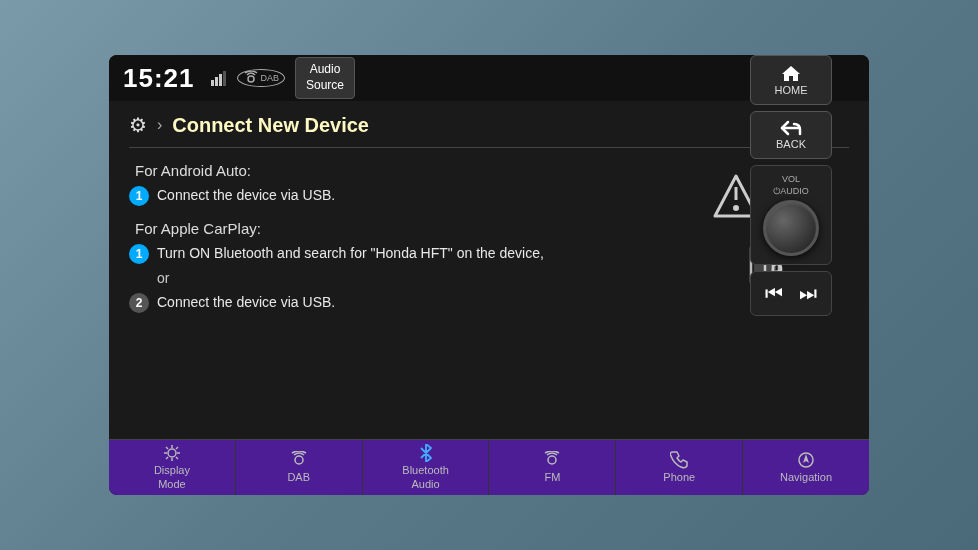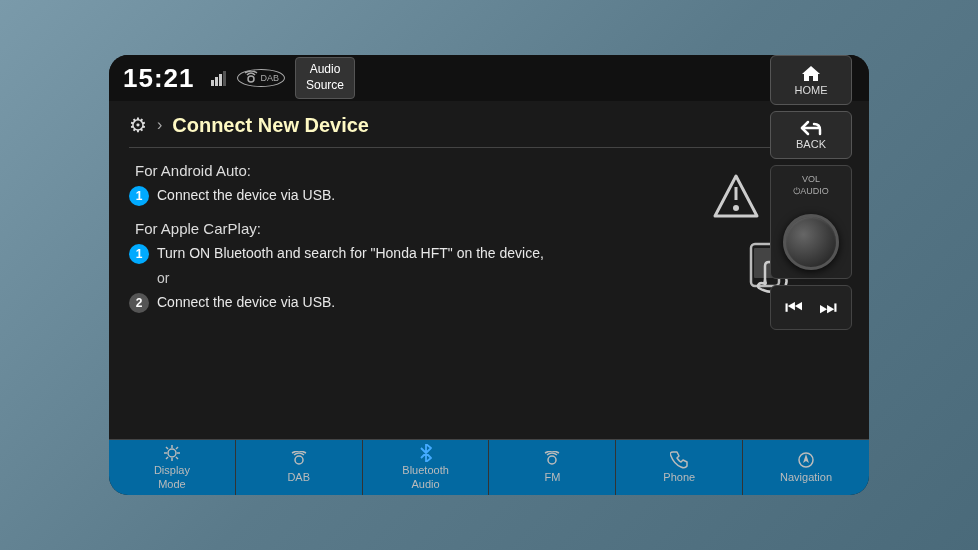--- a/index.html
+++ b/index.html
@@ -11,21 +11,21 @@
       align-items: center;
       justify-content: center;
       font-family: Arial, sans-serif;
       overflow: hidden;
     }
 
     .screen-container {
       width: 760px;
       height: 440px;
       background: #1a1a1a;
-      border-radius: 19px;
+      border-radius: 8px;
       position: relative;
       display: flex;
       flex-direction: column;
       overflow: hidden;
     }
 
     
     .top-bar {
       display: flex;
       align-items: center;
@@ -174,21 +174,21 @@
     .top-icons-row {
       display: flex;
       align-items: center;
       gap: 16px;
     }
 
     
     .nav-bar {
       display: flex;
       height: 56px;
-      background: #0369a1;
+      background: #4c1d95;
       border-top: 1px solid #444;
       flex-shrink: 0;
     }
 
     .nav-item {
       flex: 1;
       display: flex;
       flex-direction: column;
       align-items: center;
       justify-content: center;
@@ -359,39 +359,39 @@
         <svg width="18" height="18" viewBox="0 0 18 18">
           <circle cx="9" cy="9" r="7" fill="none" stroke="#bbb" stroke-width="1.5"></circle>
           <polygon points="9,3 12,12 9,10 6,12" fill="#bbb"></polygon>
         </svg>
         <span class="nav-label">Navigation</span>
       </div>
 
     </div>
   </div>
 
-  <div style="position:absolute; right: 126px; top: 55px; display:flex; flex-direction:column; gap:6px; width:82px;">
+  <div style="position:absolute; right: 146px; top: 55px; display:flex; flex-direction:column; gap:6px; width:82px;">
 
     <div style="background:#2a2a2a; border:1px solid #555; border-radius:6px; color:white; display:flex; flex-direction:column; align-items:center; justify-content:center; padding:8px 4px; gap:2px; cursor:pointer;">
       <svg width="22" height="18" viewBox="0 0 22 18">
         <polygon points="11,2 20,10 18,10 18,17 13,17 13,12 9,12 9,17 4,17 4,10 2,10" fill="white"></polygon>
       </svg>
       <span style="font-size:11px; color:#ddd;">HOME</span>
     </div>
 
     <div style="background:#2a2a2a; border:1px solid #555; border-radius:6px; color:white; display:flex; flex-direction:column; align-items:center; justify-content:center; padding:8px 12px; gap:2px; cursor:pointer;">
       <svg width="22" height="16" viewBox="0 0 22 16">
         <polyline points="8,2 2,8 8,14" fill="none" stroke="white" stroke-width="2.5" stroke-linecap="round" stroke-linejoin="round"></polyline>
         <line x1="2" y1="8" x2="18" y2="8" stroke="white" stroke-width="2.5" stroke-linecap="round"></line>
         <path d="M14 4 Q20 4 20 10 L20 14" fill="none" stroke="white" stroke-width="2.5" stroke-linecap="round"></path>
       </svg>
       <span style="font-size:11px; color:#ddd;">BACK</span>
     </div>
 
-    <div style="background:#222; border:1px solid #444; border-radius:6px; display:flex; flex-direction:column; align-items:center; padding:8px 4px; gap:17px;">
+    <div style="background:#222; border:1px solid #444; border-radius:6px; display:flex; flex-direction:column; align-items:center; padding:8px 4px; gap:3px;">
       <span style="font-size:9px; color:#aaa; text-align:center; line-height:1.3; white-space:pre-line;">VOL<br>⏻AUDIO</span>
       <div style="width:56px; height:56px; border-radius:50%; background:radial-gradient(circle at 35% 35%, #666, #1a1a1a); border:3px solid #555; box-shadow:0 2px 8px rgba(0,0,0,0.8), inset 0 1px 2px rgba(255,255,255,0.1); cursor:pointer;"></div>
     </div>
 
     <div style="background:#222; border:1px solid #444; border-radius:6px; display:flex; align-items:center; justify-content:space-around; padding:10px 6px;">
       <span style="color:white; font-size:20px; cursor:pointer;">⏮</span>
       <span style="color:white; font-size:20px; cursor:pointer;">⏭</span>
     </div>
 
   </div>

